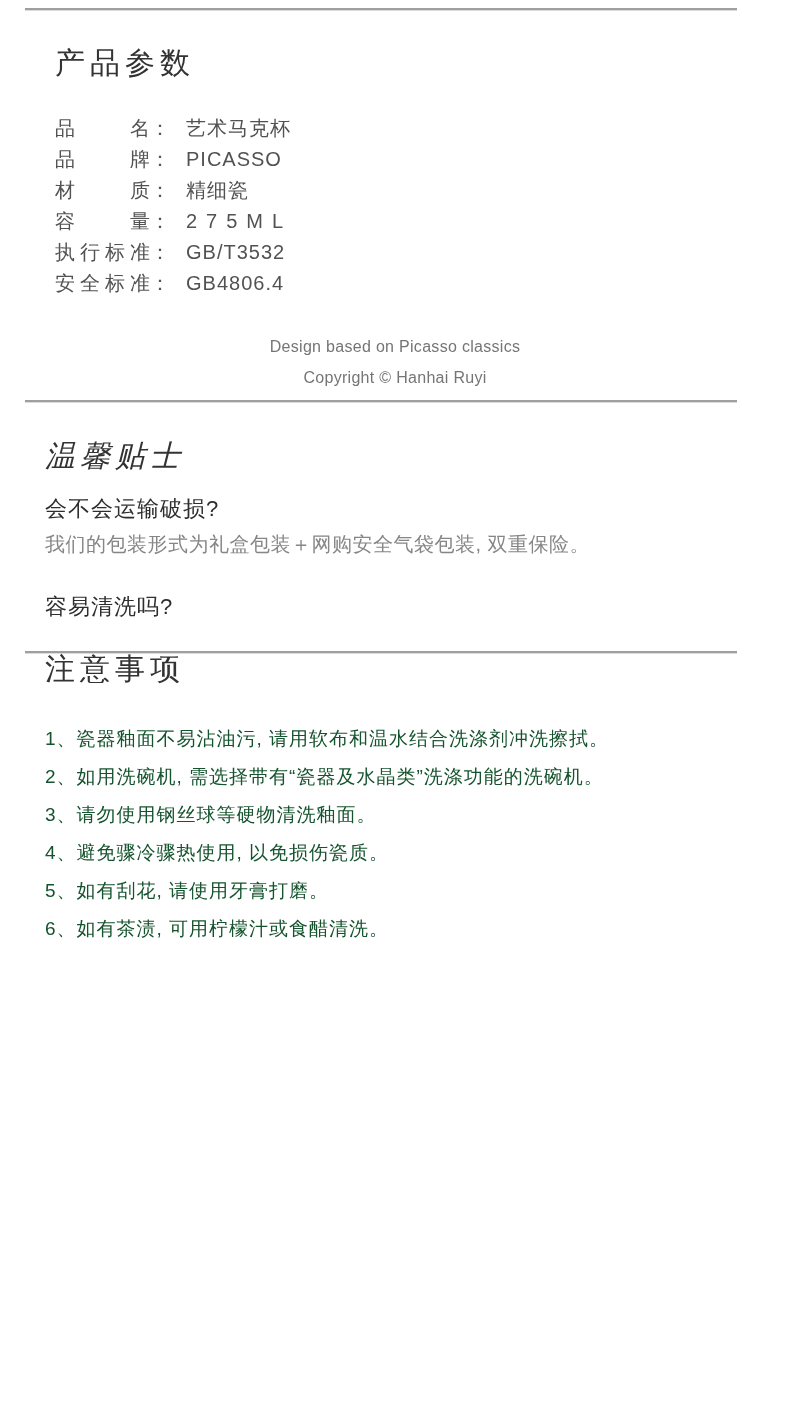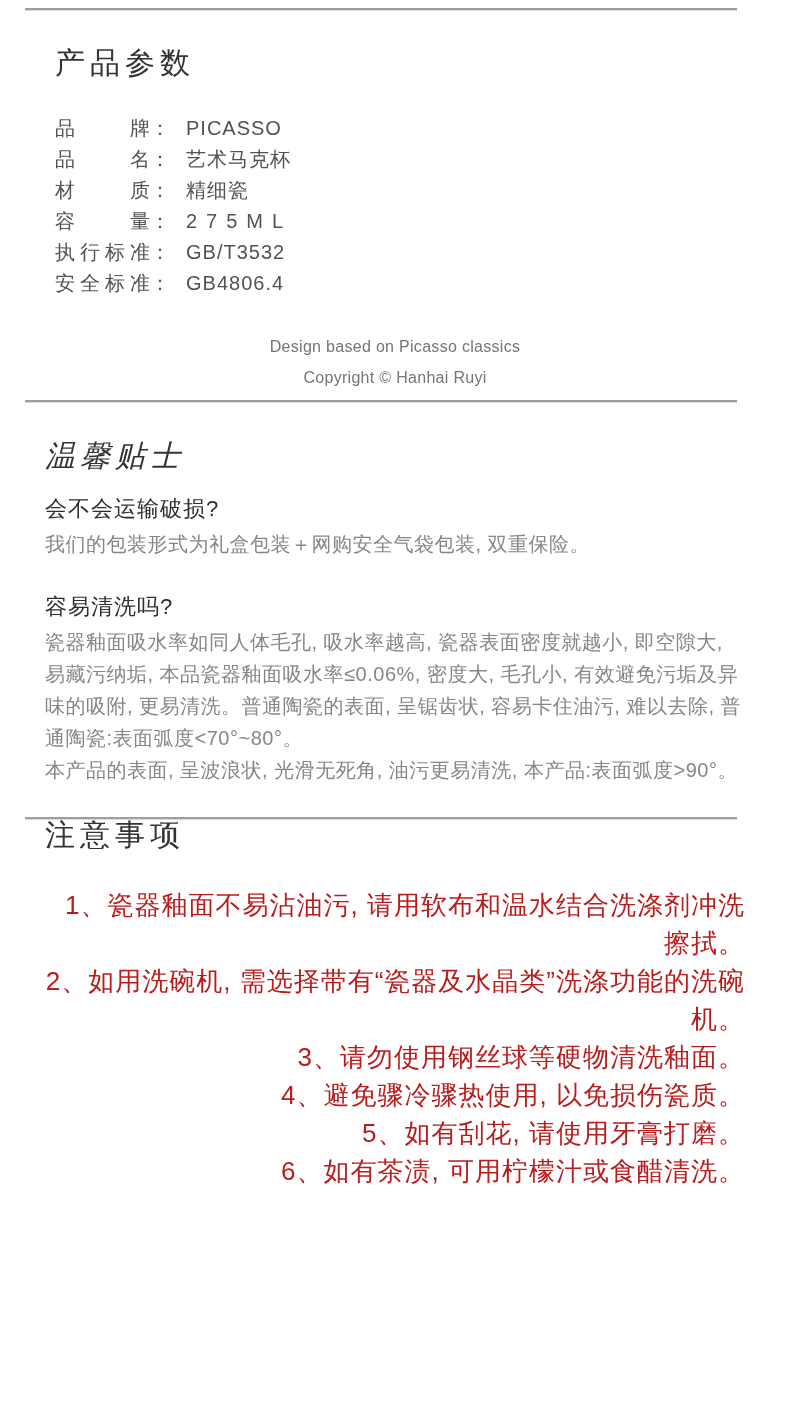--- a/index.html
+++ b/index.html
@@ -78,43 +78,42 @@
     letter-spacing:0.5px;
     white-space:pre-line;
   }
   .rule-before-notices{margin-top:31px;}
 
   
   .sec-notices{padding-left:45px;padding-right:45px;}
   .sec-notices .h-title{}
   .notice-list{margin-top:36px;}
   .notice-item{
-    font-size:26px;
+    font-size:19px;
     line-height:38px;
-    color:#b91c1c;
+    color:#14532d;
     letter-spacing:1px;
-    text-align:right;
   }
 </style>
 </head>
 <body>
 
 <div class="page">
 
   <div class="rule rule-top"></div>
 
   <div class="sec-params">
     <div class="h-title">产品参数</div>
 
     <div class="param-table">
       <div class="param-row">
-        <span class="param-label">品牌</span><span class="param-colon">：</span><span class="param-value">PICASSO</span>
+        <span class="param-label">品名</span><span class="param-colon">：</span><span class="param-value">艺术马克杯</span>
       </div>
       <div class="param-row">
-        <span class="param-label">品名</span><span class="param-colon">：</span><span class="param-value">艺术马克杯</span>
+        <span class="param-label">品牌</span><span class="param-colon">：</span><span class="param-value">PICASSO</span>
       </div>
       <div class="param-row">
         <span class="param-label">材质</span><span class="param-colon">：</span><span class="param-value">精细瓷</span>
       </div>
       <div class="param-row">
         <span class="param-label">容量</span><span class="param-colon">：</span><span class="param-value">275ML</span>
       </div>
       <div class="param-row">
         <span class="param-label">执行标准</span><span class="param-colon">：</span><span class="param-value">GB/T3532</span>
       </div>
@@ -135,22 +134,20 @@
     <div class="h-title">温馨贴士</div>
 
     <div class="qa-block">
       <div class="qa-question">会不会运输破损?</div>
       <div class="qa-answer">我们的包装形式为礼盒包装＋网购安全气袋包装, 双重保险。</div>
     </div>
 
 
     <div class="qa-block">
       <div class="qa-question">容易清洗吗?</div>
-      <div class="qa-answer">瓷器釉面吸水率如同人体毛孔, 吸水率越高, 瓷器表面密度就越小, 即空隙大, 易藏污纳垢, 本品瓷器釉面吸水率≤0.06%, 密度大, 毛孔小, 有效避免污垢及异味的吸附, 更易清洗。普通陶瓷的表面, 呈锯齿状, 容易卡住油污, 难以去除, 普通陶瓷:表面弧度&lt;70°~80°。
-本产品的表面, 呈波浪状, 光滑无死角, 油污更易清洗, 本产品:表面弧度&gt;90°。</div>
     </div>
   </div>
 
   <div class="rule rule-before-notices"></div>
 
   <div class="sec-notices">
     <div class="h-title">注意事项</div>
 
     <div class="notice-list">
       <div class="notice-item">1、瓷器釉面不易沾油污, 请用软布和温水结合洗涤剂冲洗擦拭。</div>

